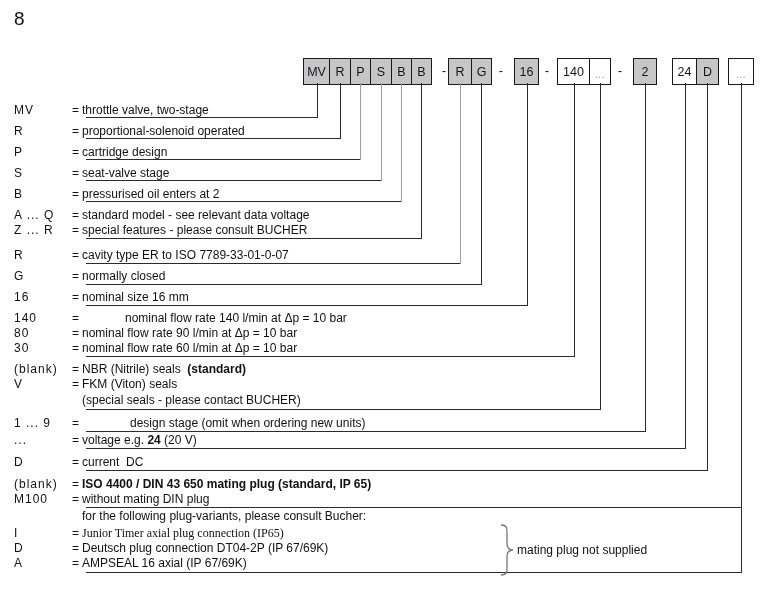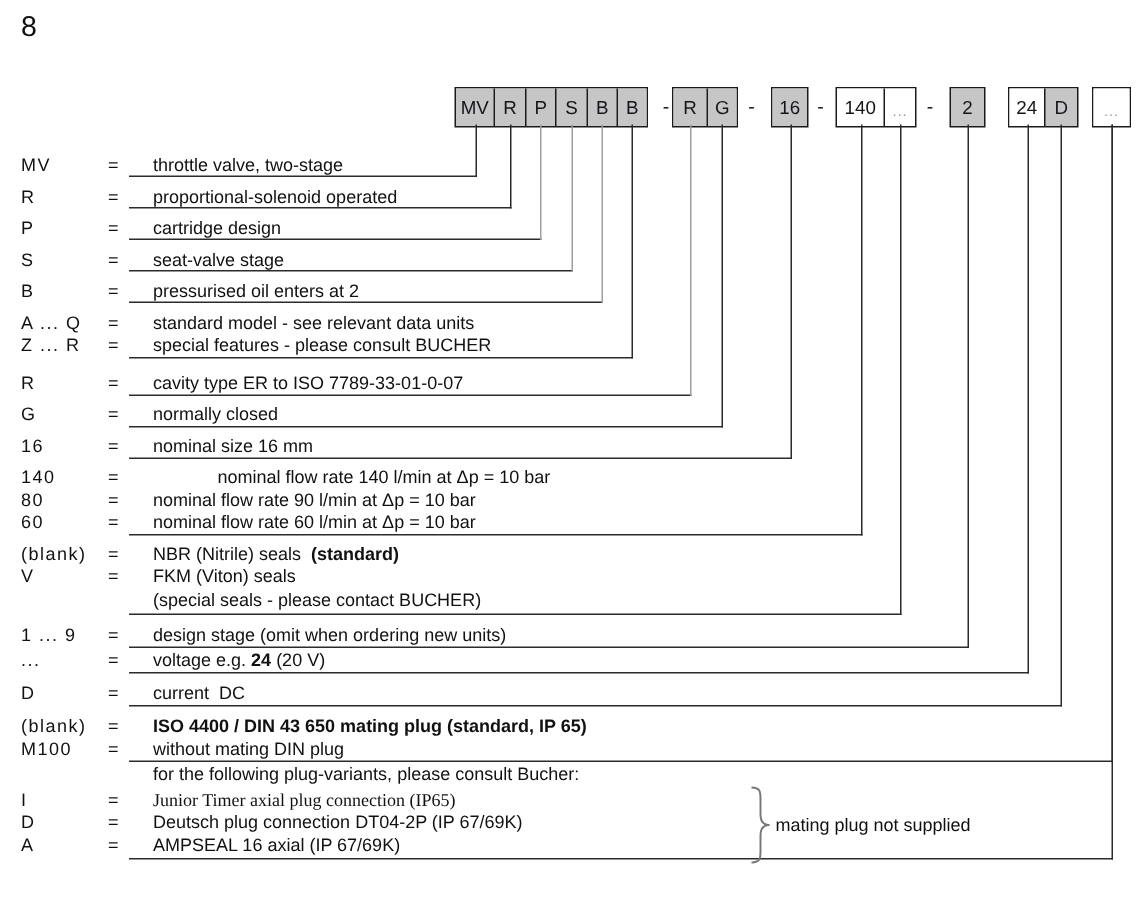--- a/index.html
+++ b/index.html
@@ -7,21 +7,21 @@
          font-family:"Liberation Sans", sans-serif;color:#111111;}
   .title-num,.title-text{position:absolute;font-size:19px;color:#111;}
   .box-group{position:absolute;display:flex;border:1px solid #1a1a1a;box-sizing:content-box;}
   .box-cell{height:100%;display:flex;align-items:center;justify-content:center;
             font-size:12.5px;box-sizing:border-box;color:#15151c;}
   .box-cell.muted span{color:#9a9a9a;font-size:10px;letter-spacing:0.5px;transform:translateY(3px);}
   .dash{position:absolute;top:58px;height:25px;line-height:25px;font-size:13px;width:12px;
         text-align:center;color:#111;}
   .row-code{position:absolute;left:14px;font-size:12px;line-height:13px;letter-spacing:1px;white-space:pre;}
   .row-eq{position:absolute;left:72px;font-size:12px;line-height:13px;}
-  .row-desc{position:absolute;left:102px;font-size:12px;line-height:13px;white-space:pre;}
+  .row-desc{position:absolute;left:82px;font-size:12px;line-height:13px;white-space:pre;}
   .row-desc .seg{white-space:pre;}
   .hline{position:absolute;height:1px;}
   .vline{position:absolute;width:1px;}
   .brace-note{position:absolute;font-size:12px;line-height:13px;color:#111;}
   .brace-wrap{position:absolute;}
 </style>
 </head>
 <body>
 
 <div id="stage">
@@ -111,21 +111,21 @@
       <div class="row-desc" style="top: 167px;"><span class="seg">seat-valve stage</span></div>
       <div class="hline" style="left: 86px; top: 180px; width: 296px; background: rgb(43, 43, 43);"></div>
       <div class="vline" style="left: 381px; top: 83px; height: 98px; background: rgb(158, 158, 158);"></div>
       <div class="row-code" style="top: 188px;">B</div>
       <div class="row-eq" style="top: 188px;">=</div>
       <div class="row-desc" style="top: 188px;"><span class="seg">pressurised oil enters at 2</span></div>
       <div class="hline" style="left: 86px; top: 201px; width: 316px; background: rgb(43, 43, 43);"></div>
       <div class="vline" style="left: 401px; top: 83px; height: 119px; background: rgb(158, 158, 158);"></div>
       <div class="row-code" style="top: 209px;">A ... Q</div>
       <div class="row-eq" style="top: 209px;">=</div>
-      <div class="row-desc" style="top: 209px;"><span class="seg">standard model - see relevant data units</span></div>
+      <div class="row-desc" style="top: 209px;"><span class="seg">standard model - see relevant data voltage</span></div>
       <div class="row-code" style="top: 224px;">Z ... R</div>
       <div class="row-eq" style="top: 224px;">=</div>
       <div class="row-desc" style="top: 224px;"><span class="seg">special features - please consult BUCHER</span></div>
       <div class="hline" style="left: 86px; top: 238px; width: 336px; background: rgb(43, 43, 43);"></div>
       <div class="vline" style="left: 421px; top: 83px; height: 156px; background: rgb(43, 43, 43);"></div>
       <div class="row-code" style="top: 249px;">R</div>
       <div class="row-eq" style="top: 249px;">=</div>
       <div class="row-desc" style="top: 249px;"><span class="seg">cavity type ER to ISO 7789-33-01-0-07</span></div>
       <div class="hline" style="left: 86px; top: 263px; width: 375px; background: rgb(43, 43, 43);"></div>
       <div class="vline" style="left: 460px; top: 83px; height: 181px; background: rgb(158, 158, 158);"></div>
@@ -138,37 +138,37 @@
       <div class="row-eq" style="top: 291px;">=</div>
       <div class="row-desc" style="top: 291px;"><span class="seg">nominal size 16 mm</span></div>
       <div class="hline" style="left: 86px; top: 305px; width: 442px; background: rgb(43, 43, 43);"></div>
       <div class="vline" style="left: 527px; top: 83px; height: 223px; background: rgb(43, 43, 43);"></div>
       <div class="row-code" style="top: 312px;">140</div>
       <div class="row-eq" style="top: 312px;">=</div>
       <div class="row-desc" style="top: 312px; padding-left: 43px;"><span class="seg">nominal flow rate 140 l/min at Δp = 10 bar</span></div>
       <div class="row-code" style="top: 327px;">80</div>
       <div class="row-eq" style="top: 327px;">=</div>
       <div class="row-desc" style="top: 327px;"><span class="seg">nominal flow rate 90 l/min at Δp = 10 bar</span></div>
-      <div class="row-code" style="top: 342px;">60</div>
+      <div class="row-code" style="top: 342px;">30</div>
       <div class="row-eq" style="top: 342px;">=</div>
       <div class="row-desc" style="top: 342px;"><span class="seg">nominal flow rate 60 l/min at Δp = 10 bar</span></div>
       <div class="hline" style="left: 86px; top: 356px; width: 489px; background: rgb(43, 43, 43);"></div>
       <div class="vline" style="left: 574px; top: 83px; height: 274px; background: rgb(43, 43, 43);"></div>
       <div class="row-code" style="top: 363px;">(blank)</div>
       <div class="row-eq" style="top: 363px;">=</div>
       <div class="row-desc" style="top: 363px;"><span class="seg">NBR (Nitrile) seals  </span><b class="seg">(standard)</b></div>
       <div class="row-code" style="top: 378px;">V</div>
       <div class="row-eq" style="top: 378px;">=</div>
       <div class="row-desc" style="top: 378px;"><span class="seg">FKM (Viton) seals</span></div>
       <div class="row-desc" style="top: 394px;"><span class="seg">(special seals - please contact BUCHER)</span></div>
       <div class="hline" style="left: 86px; top: 409px; width: 515px; background: rgb(43, 43, 43);"></div>
       <div class="vline" style="left: 600px; top: 83px; height: 327px; background: rgb(43, 43, 43);"></div>
       <div class="row-code" style="top: 417px;">1 ... 9</div>
       <div class="row-eq" style="top: 417px;">=</div>
-      <div class="row-desc" style="top: 417px;"><span class="seg">design stage (omit when ordering new units)</span></div>
+      <div class="row-desc" style="top: 417px; margin-left: 48px;"><span class="seg">design stage (omit when ordering new units)</span></div>
       <div class="hline" style="left: 86px; top: 431px; width: 560px; background: rgb(43, 43, 43);"></div>
       <div class="vline" style="left: 645px; top: 83px; height: 349px; background: rgb(43, 43, 43);"></div>
       <div class="row-code" style="top: 434px;">...</div>
       <div class="row-eq" style="top: 434px;">=</div>
       <div class="row-desc" style="top: 434px;"><span class="seg">voltage e.g. </span><b class="seg">24</b><span class="seg"> (20 V)</span></div>
       <div class="hline" style="left: 86px; top: 448px; width: 600px; background: rgb(43, 43, 43);"></div>
       <div class="vline" style="left: 685px; top: 83px; height: 366px; background: rgb(43, 43, 43);"></div>
       <div class="row-code" style="top: 456px;">D</div>
       <div class="row-eq" style="top: 456px;">=</div>
       <div class="row-desc" style="top: 456px;"><span class="seg">current  DC</span></div>

